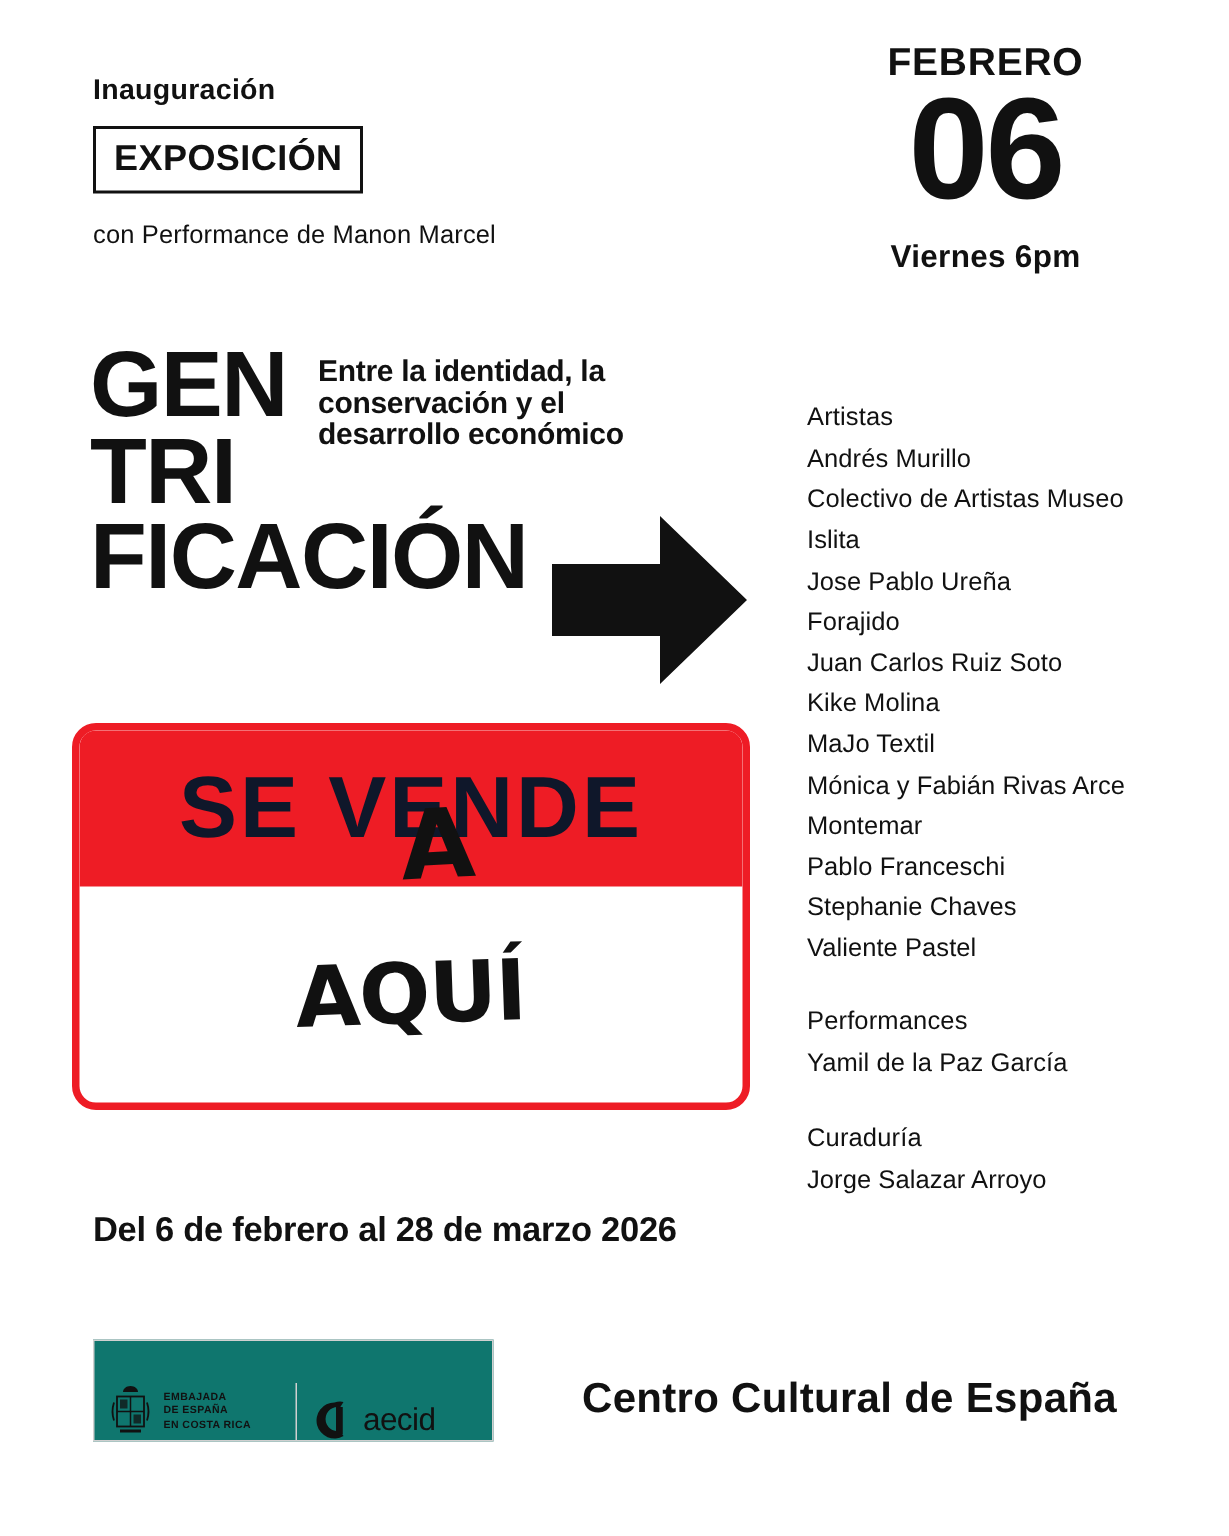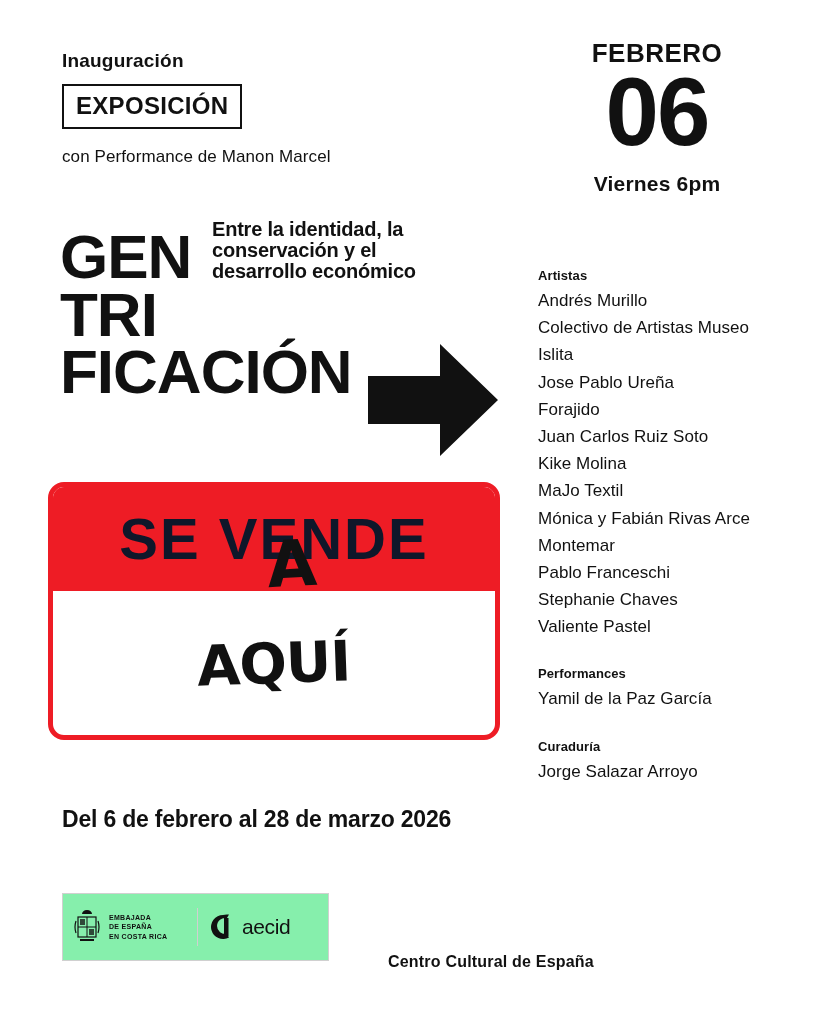--- a/index.html
+++ b/index.html
@@ -39,21 +39,21 @@
   }
   .con-performance {
     font-size: 17px;
     margin-top: 18px;
     letter-spacing: 0.1px;
   }
 
   .date-block {
     position: absolute;
     right: 72px;
-    top: 40px;
+    top: 28px;
     text-align: center;
     width: 180px;
   }
   .date-month {
     font-size: 26px;
     font-weight: bold;
     letter-spacing: 0.5px;
     line-height: 1;
   }
   .date-day {
@@ -84,21 +84,21 @@
     line-height: 0.93;
     letter-spacing: -1px;
     margin: 0;
   }
   .title-line {
     display: block;
   }
   .subtitle {
     position: absolute;
     left: 212px;
-    top: 219px;
+    top: 238px;
     width: 215px;
     font-size: 20px;
     font-weight: bold;
     line-height: 1.06;
     letter-spacing: -0.2px;
   }
 
   
   .arrow {
     position: absolute;
@@ -172,22 +172,22 @@
   }
 
   
   .credits {
     position: absolute;
     left: 538px;
     top: 268px;
     width: 250px;
   }
   .credits h3 {
-    font-size: 13px;
-    font-weight: bold;
+    font-size: 17px;
+    font-weight: normal;
     margin: 0 0 4px 0;
     letter-spacing: 0.1px;
   }
   .credits h3.spaced {
     margin-top: 26px;
   }
   .credits ul {
     list-style: none;
     margin: 0;
     padding: 0;
@@ -200,22 +200,22 @@
 
   
   .logos {
     position: absolute;
     left: 62px;
     top: 893px;
     width: 265px;
     height: 66px;
     border: 1px solid #d0d0d0;
     display: flex;
-    align-items: center;
-    background: #86efac;
+    align-items: flex-end;
+    background: #0f766e;
   }
   .logo-left {
     flex: 1 1 auto;
     display: flex;
     align-items: center;
     gap: 7px;
     padding: 0 9px;
     border-right: 1px solid #d0d0d0;
   }
   .crest {
@@ -239,22 +239,22 @@
     width: 26px;
     height: 26px;
   }
   .aecid-text {
     font-size: 21px;
     letter-spacing: -0.4px;
   }
   .cce {
     position: absolute;
     left: 388px;
-    top: 953px;
-    font-size: 16px;
+    top: 916px;
+    font-size: 28px;
     font-weight: bold;
     letter-spacing: 0.2px;
   }
 </style>
 </head>
 <body>
 
 <div class="header-left">
   <div class="inauguracion">Inauguración</div>
   <div class="exposicion-box">EXPOSICIÓN</div>

